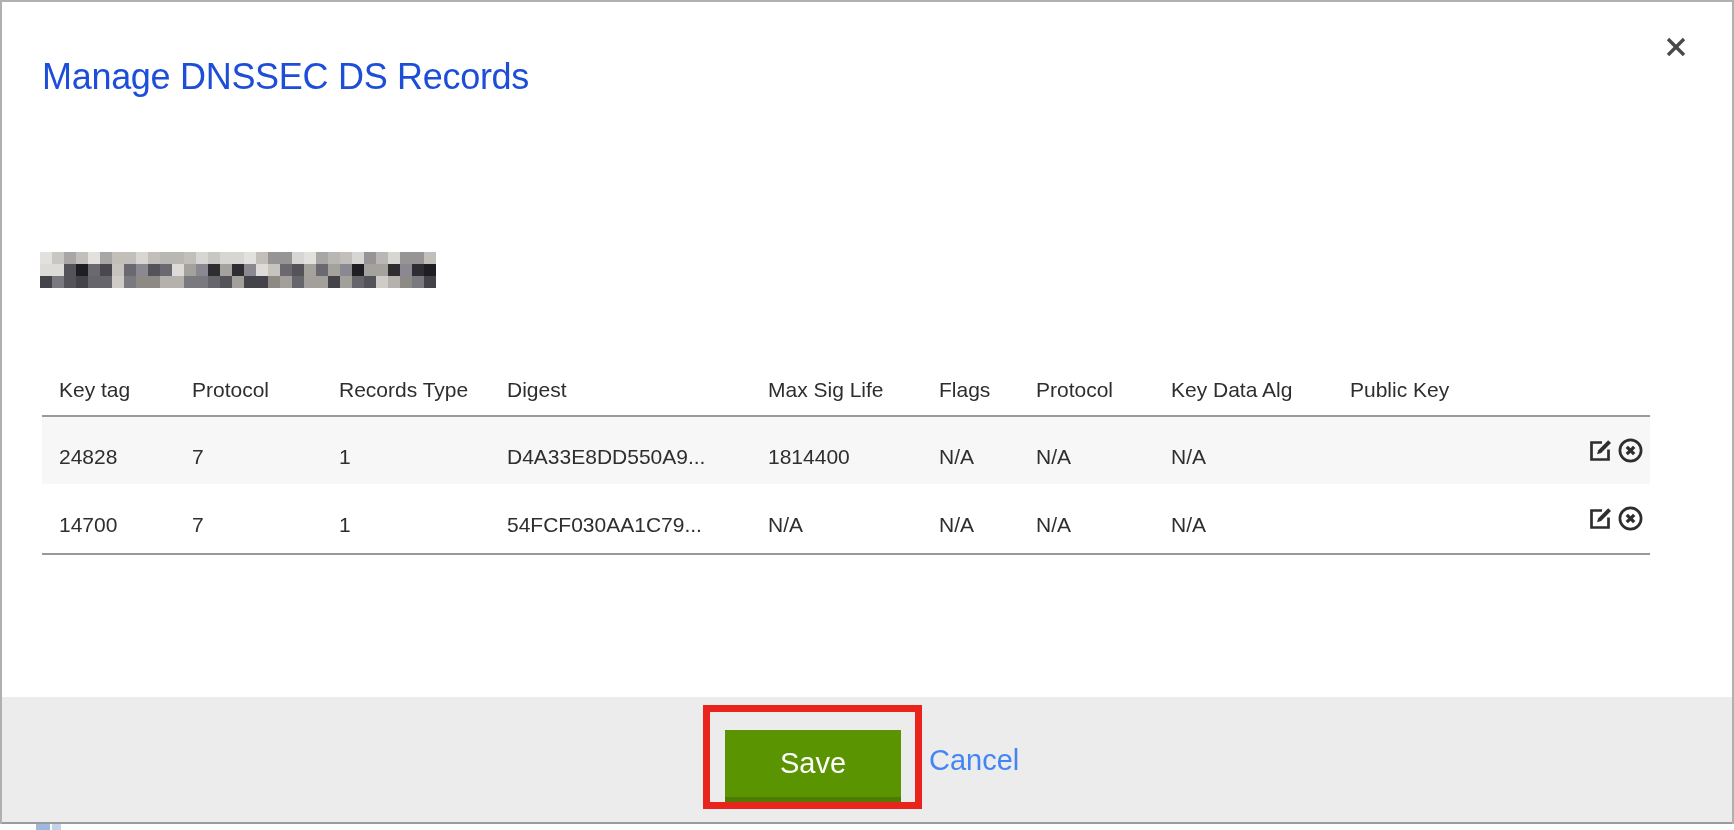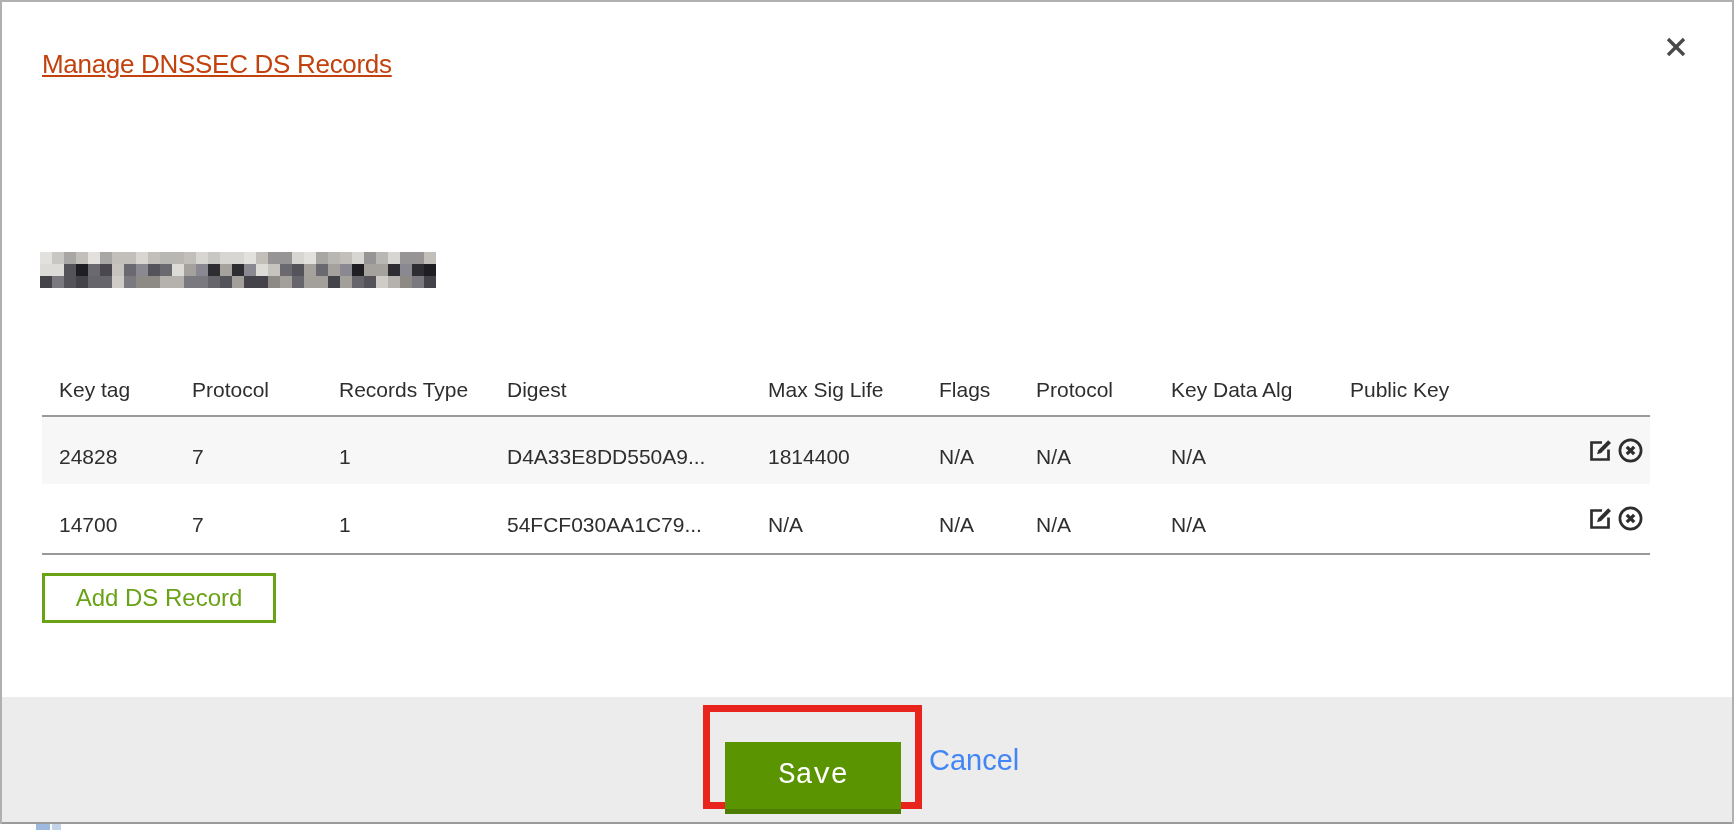--- a/index.html
+++ b/index.html
@@ -18,21 +18,21 @@
   body{font-family:"Liberation Sans",sans-serif;color:var(--text-dark);}
   .stage{position:relative;width:1734px;height:830px;background:#fff;overflow:hidden;}
 
   .dialog{
     position:absolute;left:0;top:0;width:1734px;height:824px;
     background:#fff;border:2px solid #b0b0b0;border-bottom:none;
   }
 
   .dialog-title{
     position:absolute;left:40px;top:30px;
-    font-size:26px;font-weight:400;color:#c2410c;letter-spacing:-0.3px;text-decoration:underline;
+    font-size:36px;font-weight:400;color:#1d4ed8;letter-spacing:-0.3px;
   }
 
   .close-btn{
     position:absolute;left:1660px;top:32px;width:28px;height:28px;
     background:none;border:none;padding:0;cursor:pointer;
   }
 
   .redacted-domain{
     position:absolute;left:38px;top:250px;width:396px;height:36px;
     display:flex;flex-wrap:wrap;
@@ -83,24 +83,24 @@
     position:absolute;left:0;right:0;top:695px;bottom:0;
     background:var(--footer-gray);
     border-bottom:2px solid #9b9b9b;
   }
   .save-highlight{
     position:absolute;left:701px;top:8px;width:219px;height:104px;
     border:7px solid var(--annotation-red);
     background:transparent;
   }
   .save-btn{
-    position:absolute;left:15px;top:30px;width:176px;height:72px;
+    position:absolute;left:15px;top:18px;width:176px;height:72px;
     background:var(--save-green);border:none;
     border-bottom:5px solid var(--save-green-dark);
-    color:#fff;font-size:29px;font-family:Liberation Mono, monospace;
+    color:#fff;font-size:29px;font-family:Liberation Sans, sans-serif;
     cursor:pointer;
   }
   .cancel-link{
     position:absolute;left:927px;top:47px;
     font-size:29px;color:var(--link-blue);text-decoration:none;cursor:pointer;
   }
 
   .page-fragment{position:absolute;top:824px;height:6px;}
   .frag-1{left:36px;width:14px;background:#9db9dd;}
   .frag-2{left:52px;width:9px;background:#c3d4ea;}
@@ -307,21 +307,20 @@
                   <line x1="10.8" y1="10.8" x2="18.2" y2="18.2" stroke="#2e2e2e" stroke-width="3.3"></line>
                   <line x1="18.2" y1="10.8" x2="10.8" y2="18.2" stroke="#2e2e2e" stroke-width="3.3"></line>
                 </svg>
               </span>
             </button>
           </td>
         </tr>
       </tbody>
     </table>
 
-    <button class="add-record-btn">Add DS Record</button>
 
     <div class="dialog-footer">
       <div class="save-highlight">
         <button class="save-btn">Save</button>
       </div>
       <a class="cancel-link">Cancel</a>
     </div>
   </div>
 
   <div class="page-fragment frag-1"></div>

